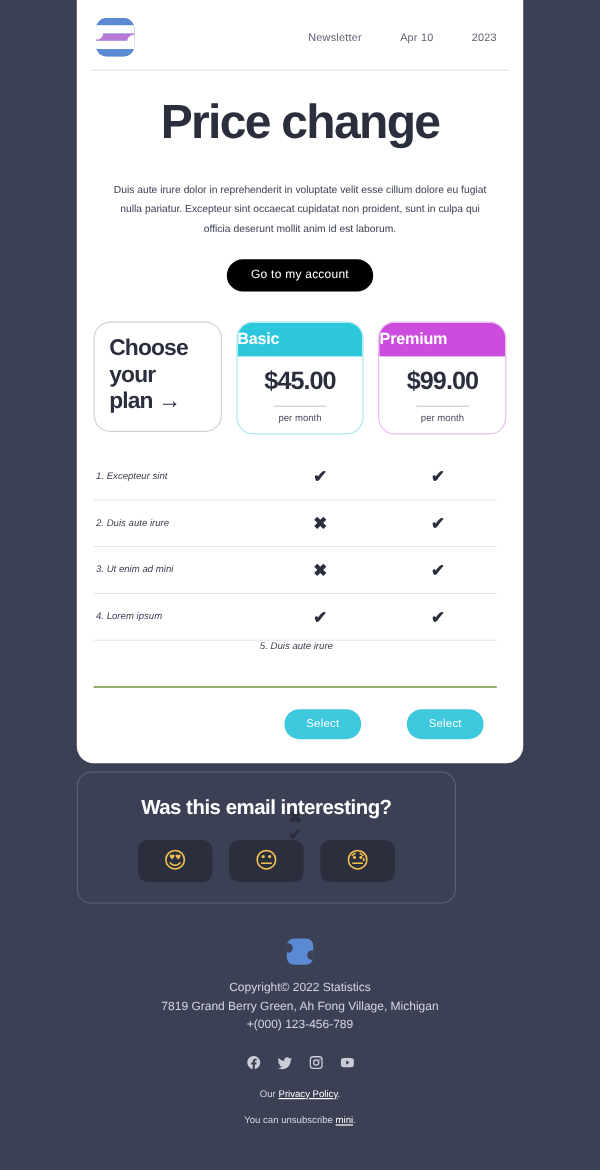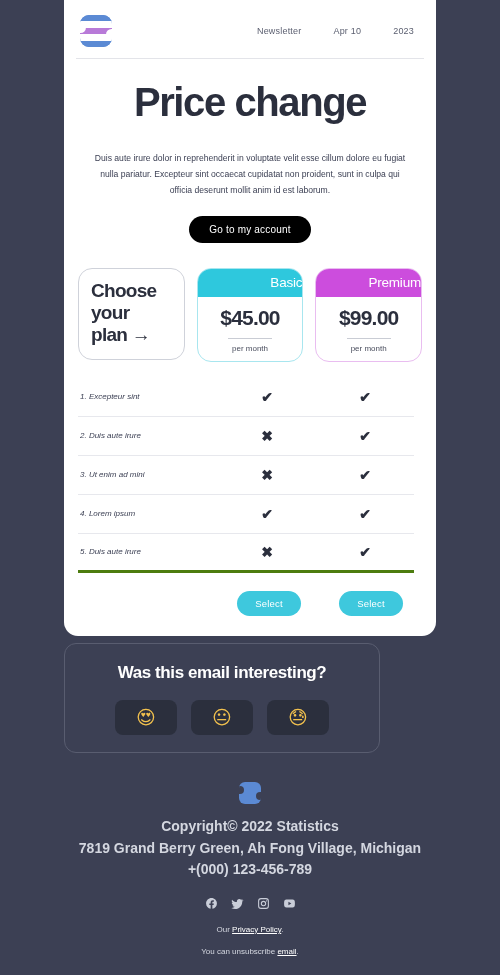--- a/index.html
+++ b/index.html
@@ -140,23 +140,23 @@
     background: #ffffff;
     min-height: 87px;
     display: flex;
     flex-direction: column;
   }
   .plan-priced.basic { border-color: #a8e6ef; }
   .plan-priced.premium { border-color: #e9bdf0; }
 
   .plan-head {
     padding: 6px 0 7px 0;
-    text-align: right;
+    text-align: left;
     font-size: 13.5px;
-    font-weight: normal;
+    font-weight: bold;
     color: #ffffff;
     letter-spacing: -.2px;
   }
   .plan-head.basic { background: #2ec8dd; }
   .plan-head.premium { background: #cc4ddd; }
 
   .plan-body {
     flex: 1 1 auto;
     text-align: center;
     padding: 9px 4px 8px 4px;
@@ -178,21 +178,21 @@
   }
 
   
   .features { padding: 16px 22px 0 14px; }
   .frow {
     display: flex;
     align-items: center;
     height: 39px;
     border-bottom: 1px solid #e7e8ed;
   }
-  .frow:last-child { border-bottom: 3px solid #4d7c0f; }
+  .frow:last-child { border-bottom: 1px solid #4d7c0f; flex-direction: column; }
   .fname {
     flex: 0 0 140px;
     font-size: 8px;
     font-style: italic;
     color: #3c4054;
     padding-left: 2px;
   }
   .fmark {
     flex: 1 1 0;
     text-align: center;
@@ -274,24 +274,23 @@
     margin: 0 auto 12px auto;
   }
   .footer-logo .notch-l, .footer-logo .notch-r {
     position: absolute; width: 8px; height: 8px;
     background: #3c4054; border-radius: 50%;
   }
   .footer-logo .notch-l { left: -3px; top: 4px; }
   .footer-logo .notch-r { right: -3px; bottom: 4px; }
 
   .footer-line {
-    font-size: 14px;
+    font-size: 10px;
     color: #d4d7e0;
     line-height: 1.55;
-    font-weight: bold;
   }
 
   .social-row {
     display: flex;
     justify-content: center;
     gap: 13px;
     margin-top: 16px;
   }
   .social {
     width: 13px; height: 13px;
@@ -457,18 +456,18 @@
       <svg class="social" viewBox="0 0 24 24">
         <path d="M21.6 7.2a2.8 2.8 0 0 0-2-2C17.9 4.8 12 4.8 12 4.8s-5.9 0-7.6.4a2.8 2.8 0 0 0-2 2C2 8.9 2 12 2 12s0 3.1.4 4.8a2.8 2.8 0 0 0 2 2c1.7.4 7.6.4 7.6.4s5.9 0 7.6-.4a2.8 2.8 0 0 0 2-2C22 15.1 22 12 22 12s0-3.1-.4-4.8zM10 15.2V8.8l5.4 3.2-5.4 3.2z"></path>
       </svg>
     </div>
 
     <div class="legal">
       <span>Our </span><a href="#">Privacy Policy</a><span>.</span>
     </div>
 
     <div class="legal second">
-      <span>You can unsubscribe </span><a href="#">email</a><span>.</span>
+      <span>You can unsubscribe </span><a href="#">mini</a><span>.</span>
     </div>
 
   </div>
 
 </div>
 
 </body></html>

